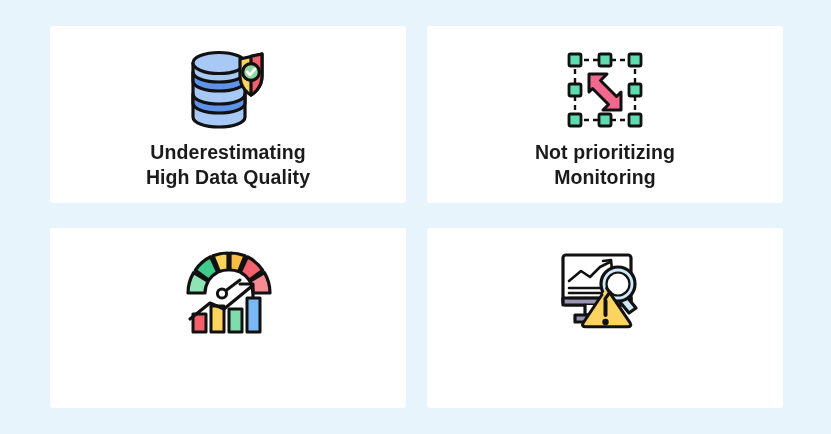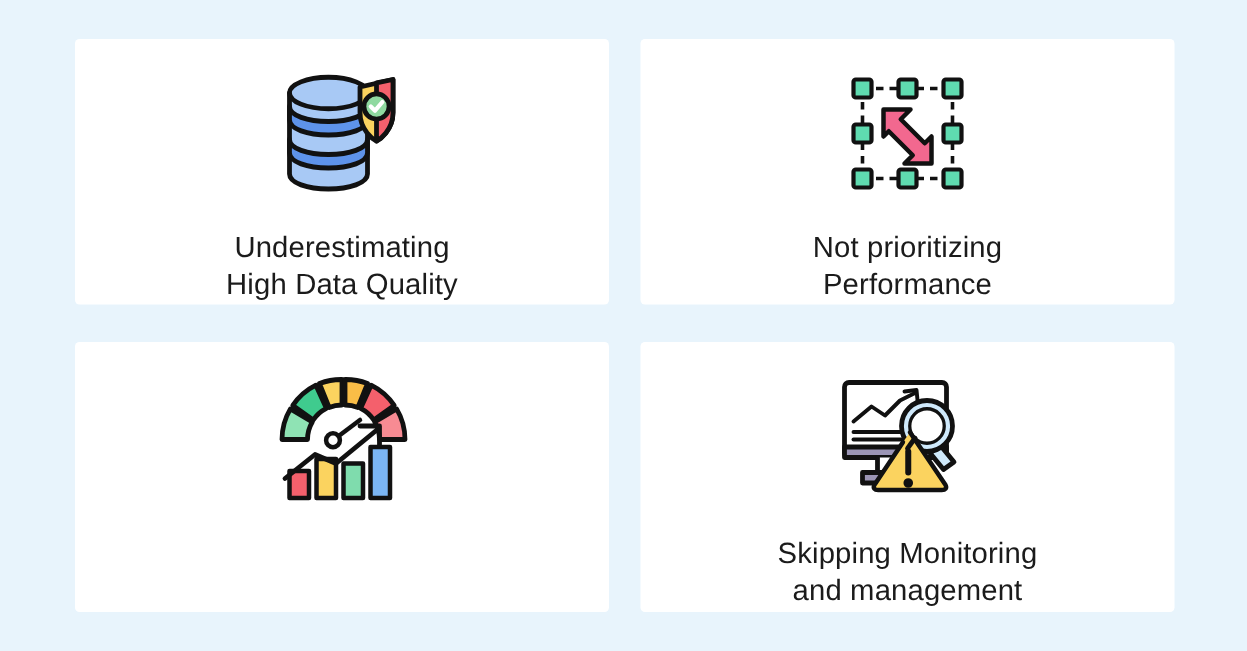--- a/index.html
+++ b/index.html
@@ -44,27 +44,27 @@
   }
   .card-icon {
     width: 96px;
     height: 88px;
     display: flex;
     align-items: center;
     justify-content: center;
   }
   .card-icon svg { display: block; }
   .card-label {
-    margin-top: 21px;
+    margin-top: 6px;
     text-align: center;
     font-size: 19.5px;
     line-height: 25px;
     color: #1b1b1b;
     font-family: "Liberation Sans", sans-serif;
-    font-weight: 400;
+    font-weight: 700;
     letter-spacing: 0.1px;
     white-space: pre-line;
   }
 </style>
 </head>
 <body>
 
 <div id="board">
   <div class="grid">
 
@@ -114,21 +114,21 @@
             <rect x="66" y="5" width="12" height="12" rx="1.5"></rect>
             <rect x="6" y="35" width="12" height="12" rx="1.5"></rect>
             <rect x="66" y="35" width="12" height="12" rx="1.5"></rect>
             <rect x="6" y="65" width="12" height="12" rx="1.5"></rect>
             <rect x="36" y="65" width="12" height="12" rx="1.5"></rect>
             <rect x="66" y="65" width="12" height="12" rx="1.5"></rect>
           </g>
         </svg>
       </div>
       <div class="card-label">Not prioritizing
-Performance</div>
+Monitoring</div>
     </div>
 
     <div class="card row2-card">
       <div class="card-icon">
         <svg width="92" height="88" viewBox="0 0 92 88" xmlns="http://www.w3.org/2000/svg">
 
           <g stroke="#111111" stroke-width="3.2" stroke-linejoin="round" stroke-linecap="round">
             <path d="M6 45 A40 40 0 0 1 11.6 24.6 L26.2 33.3 A23 23 0 0 0 23 45 Z" fill="#8fe3b4"></path>
             <path d="M13.2 22.3 A40 40 0 0 1 28.6 8.8 L35.6 24.2 A23 23 0 0 0 26.8 32 Z" fill="#3fcb8e"></path>
             <path d="M31 7.7 A40 40 0 0 1 46 5 L46 22 A23 23 0 0 0 37.4 23.6 Z" fill="#fbd35f"></path>
@@ -185,18 +185,16 @@
           </g>
 
           <g stroke="#111111" stroke-width="3.2" stroke-linejoin="round" stroke-linecap="round">
             <path d="M52 43 L77 80 C78.6 82.6 77 84 74.6 84 L29.4 84 C27 84 25.4 82.6 27 80 L47 50" fill="#fbd35f" transform="translate(-4,-5) scale(0.94) translate(4,4)"></path>
             <path d="M47 50 L52 43" fill="none"></path>
             <path d="M47.5 52 L47.5 66" stroke-width="4" fill="none"></path>
             <circle cx="47.5" cy="73" r="2.6" fill="#111111" stroke-width="1.2"></circle>
           </g>
         </svg>
       </div>
-      <div class="card-label">Skipping Monitoring
-and management</div>
     </div>
 
   </div>
 </div>
 
 </body></html>

